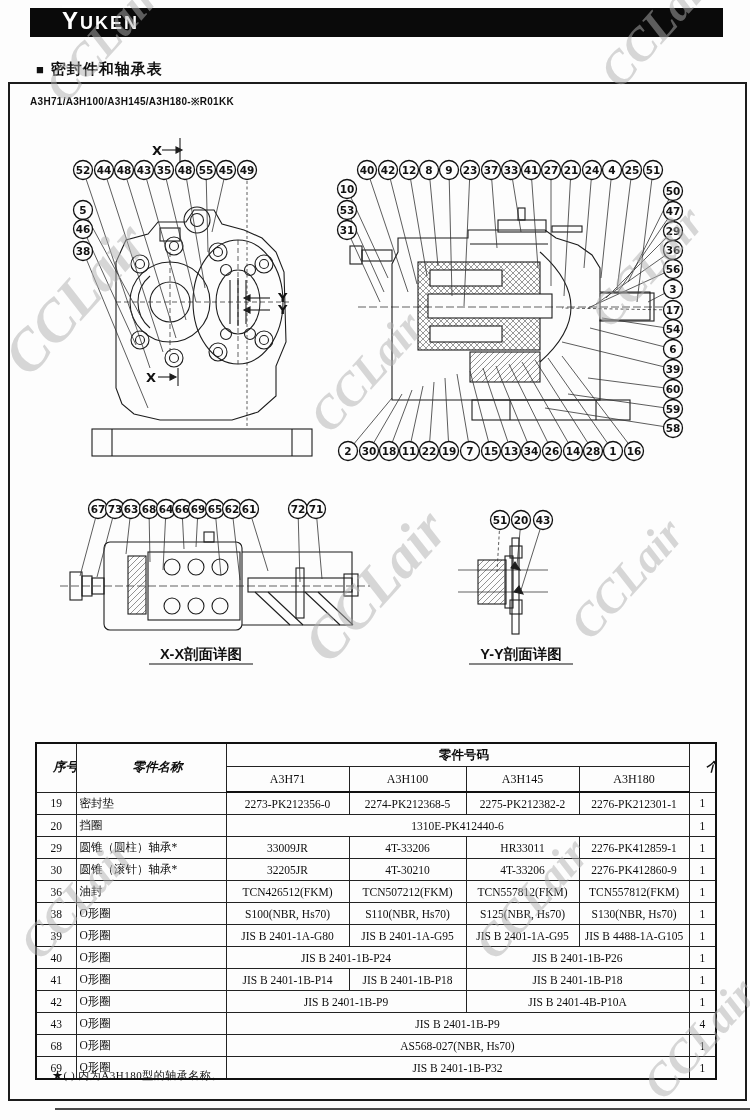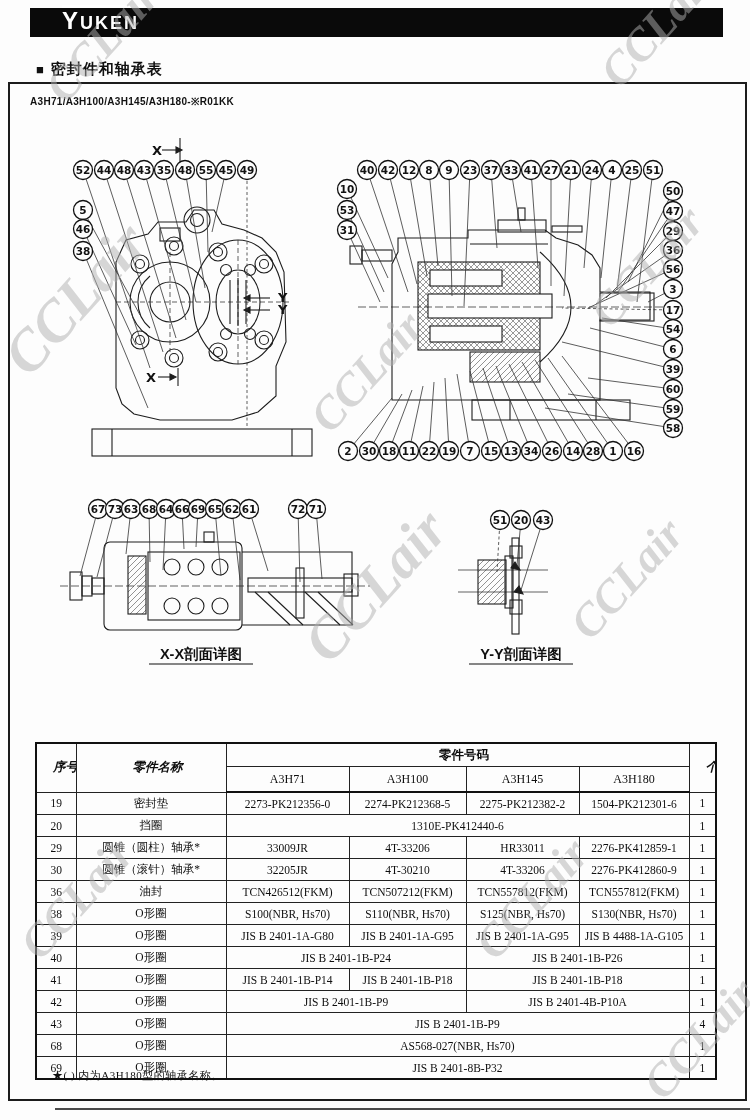--- a/index.html
+++ b/index.html
@@ -43,21 +43,21 @@
     border:2px solid #111;
   }
   .parts-table th,.parts-table td{
     border:1px solid #222;padding:0 3px;text-align:center;
     overflow:hidden;white-space:nowrap;
   }
   .parts-table thead tr.grp th{height:22px;font-size:12.5px;padding-left:16px;}
   .parts-table thead tr.sub th{height:24px;border-bottom:2.5px solid #111;font-weight:normal;font-size:12px;}
   .parts-table thead th.hd{font-size:12.5px;font-style:italic;}
   .parts-table tbody td{height:21px;}
-  .parts-table td.name{text-align:center;}
+  .parts-table td.name{text-align:left;}
   .footnote{
     position:absolute;left:52px;top:1068px;
     font-family:"Liberation Serif",serif;font-size:11px;letter-spacing:.5px;
   }
   .footer-rule{
     position:absolute;left:55px;top:1108px;width:695px;height:0;
     border-top:2.5px solid #4a4a4a;
   }
   
   .wm{
@@ -460,21 +460,21 @@
         <th>A3H180</th>
       </tr>
   </thead>
   <tbody id="parts-table-body">
       <tr>
         <td>19</td>
         <td class="name">密封垫</td>
         <td>2273-PK212356-0</td>
         <td>2274-PK212368-5</td>
         <td>2275-PK212382-2</td>
-        <td>1504-PK212301-6</td>
+        <td>2276-PK212301-1</td>
         <td>1</td>
       </tr>
       <tr>
         <td>20</td>
         <td class="name">挡圈</td>
         <td colspan="4">1310E-PK412440-6</td>
         <td>1</td>
       </tr>
       <tr>
         <td>29</td>
@@ -551,21 +551,21 @@
       </tr>
       <tr>
         <td>68</td>
         <td class="name">O形圈</td>
         <td colspan="4">AS568-027(NBR, Hs70)</td>
         <td>1</td>
       </tr>
       <tr>
         <td>69</td>
         <td class="name">O形圈</td>
-        <td colspan="4">JIS B 2401-8B-P32</td>
+        <td colspan="4">JIS B 2401-1B-P32</td>
         <td>1</td>
       </tr>
     </tbody>
 </table>
 
 <div class="footnote">★( ) 内为A3H180型的轴承名称。</div>
 
 <div class="footer-rule"></div>
 
 <div class="wm" style="left: 30px; top: 15px; font-size: 46px;">CCLair</div>

